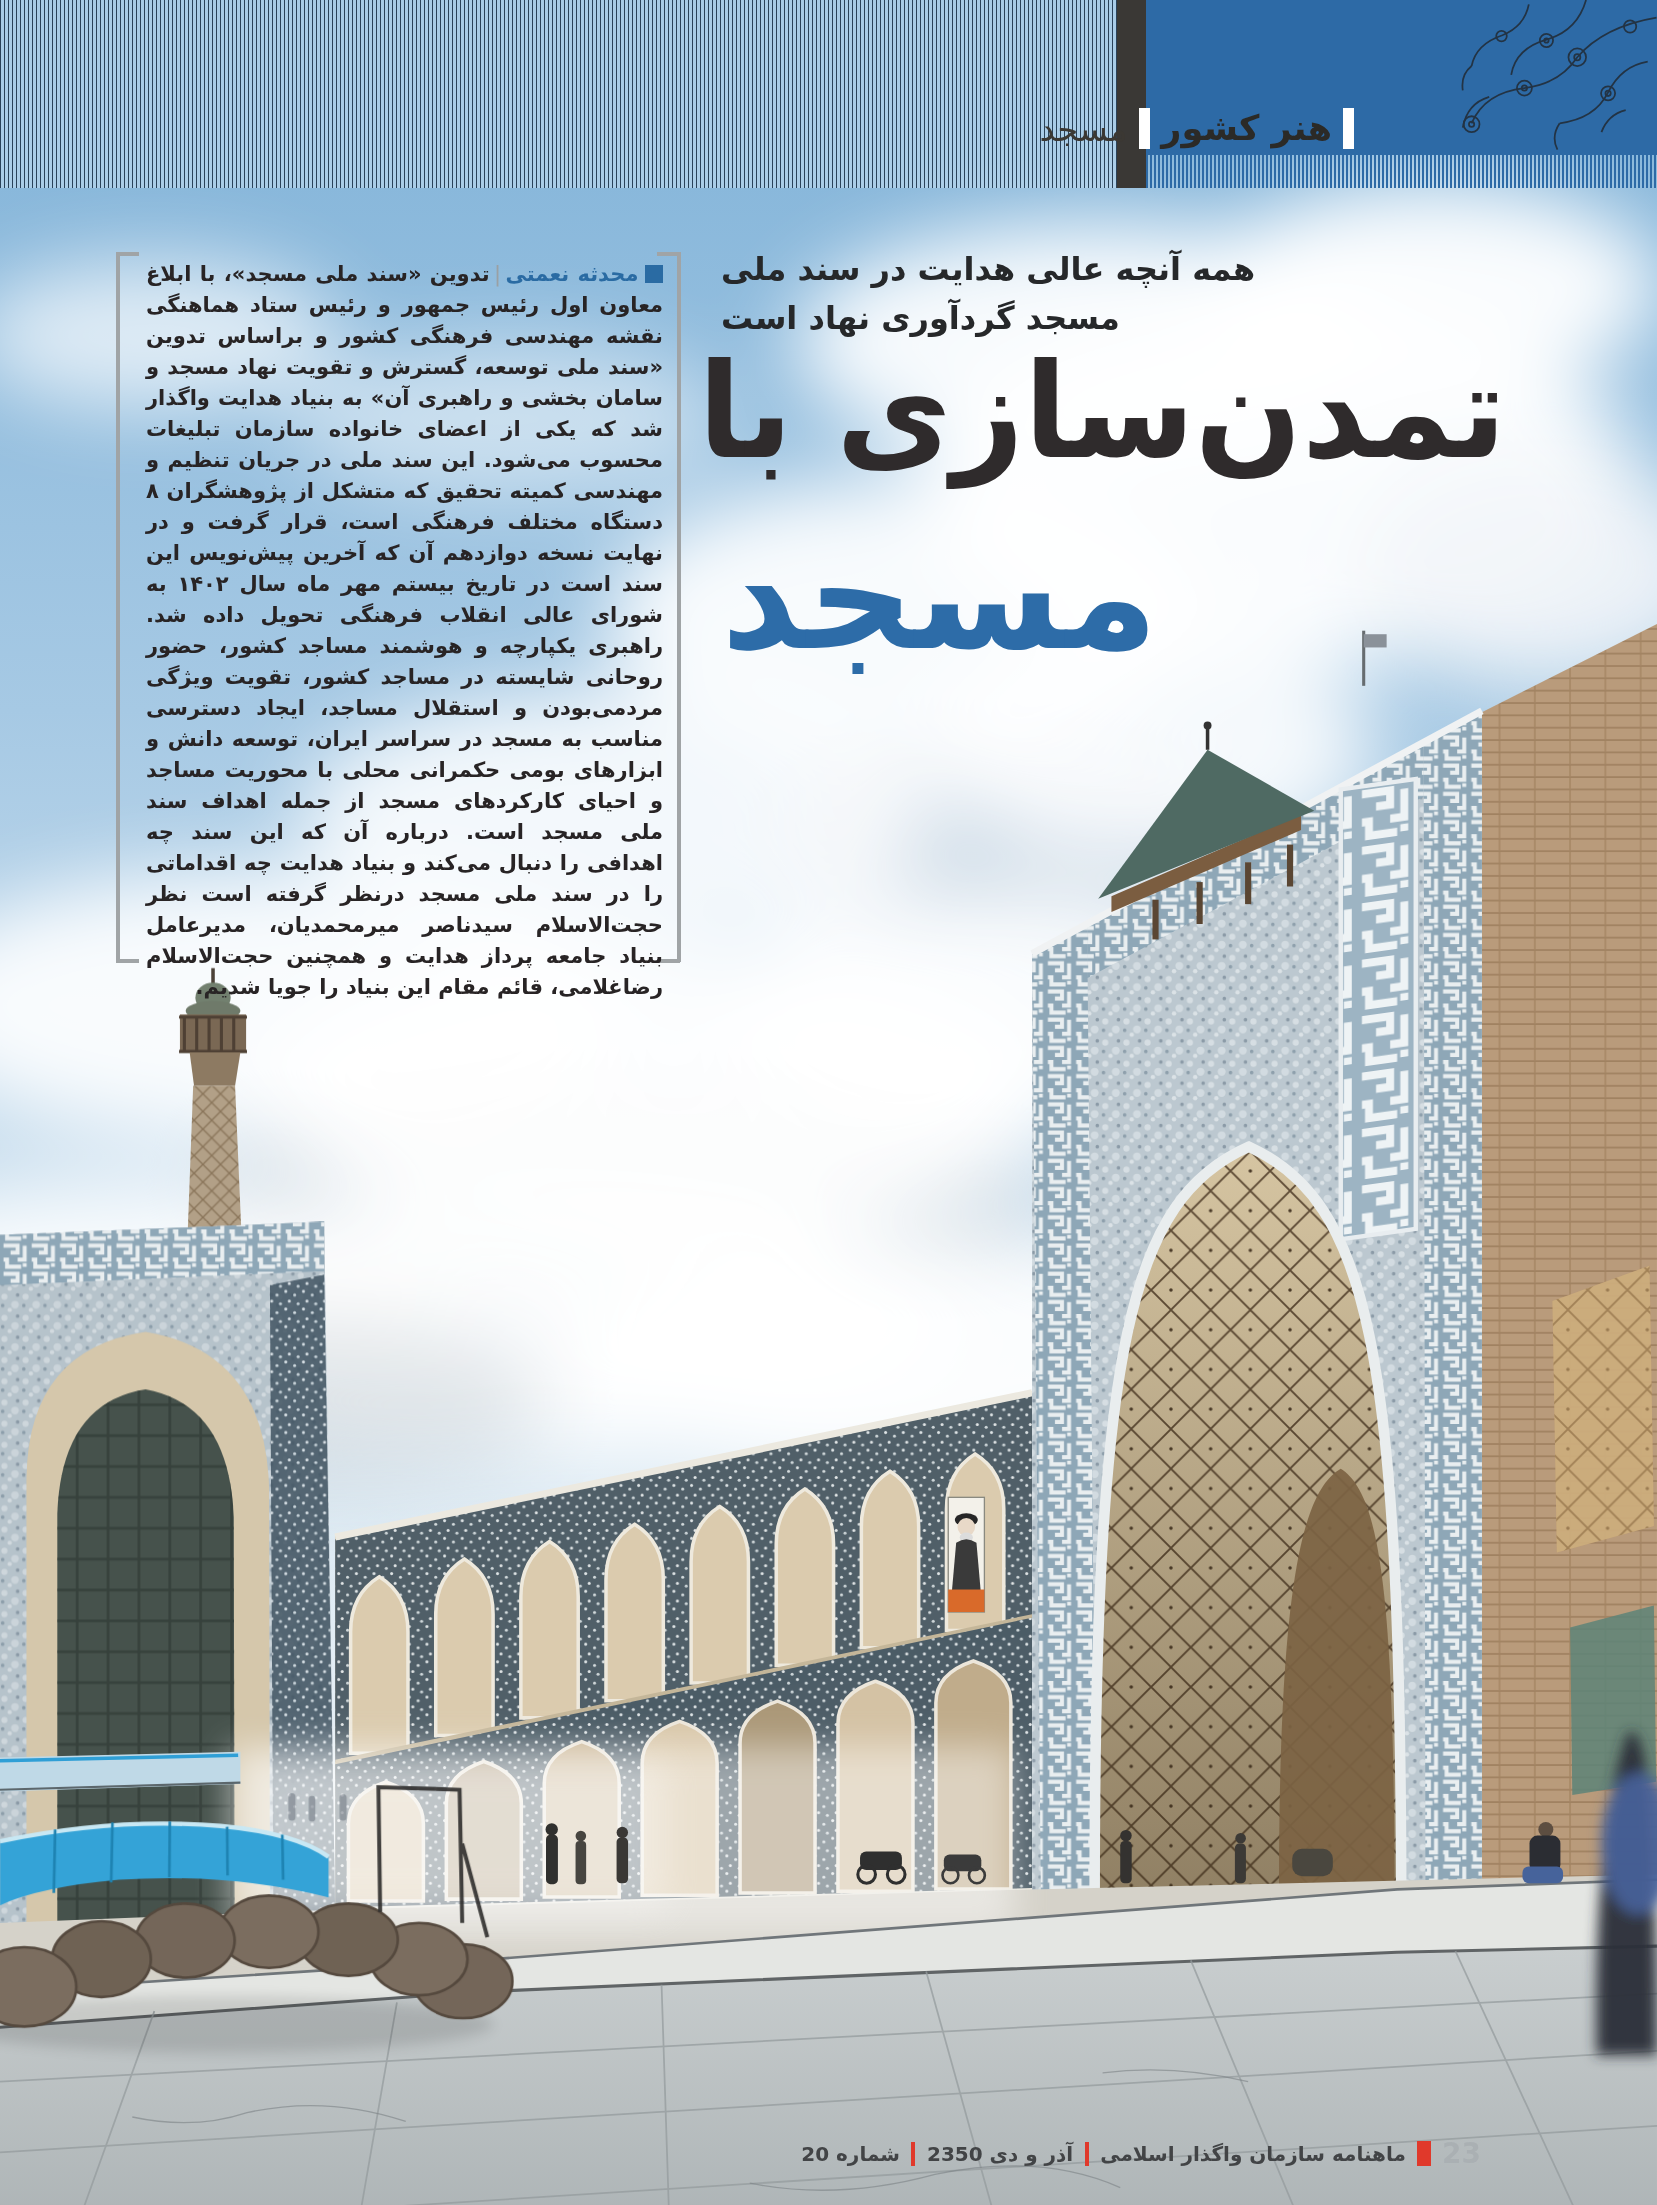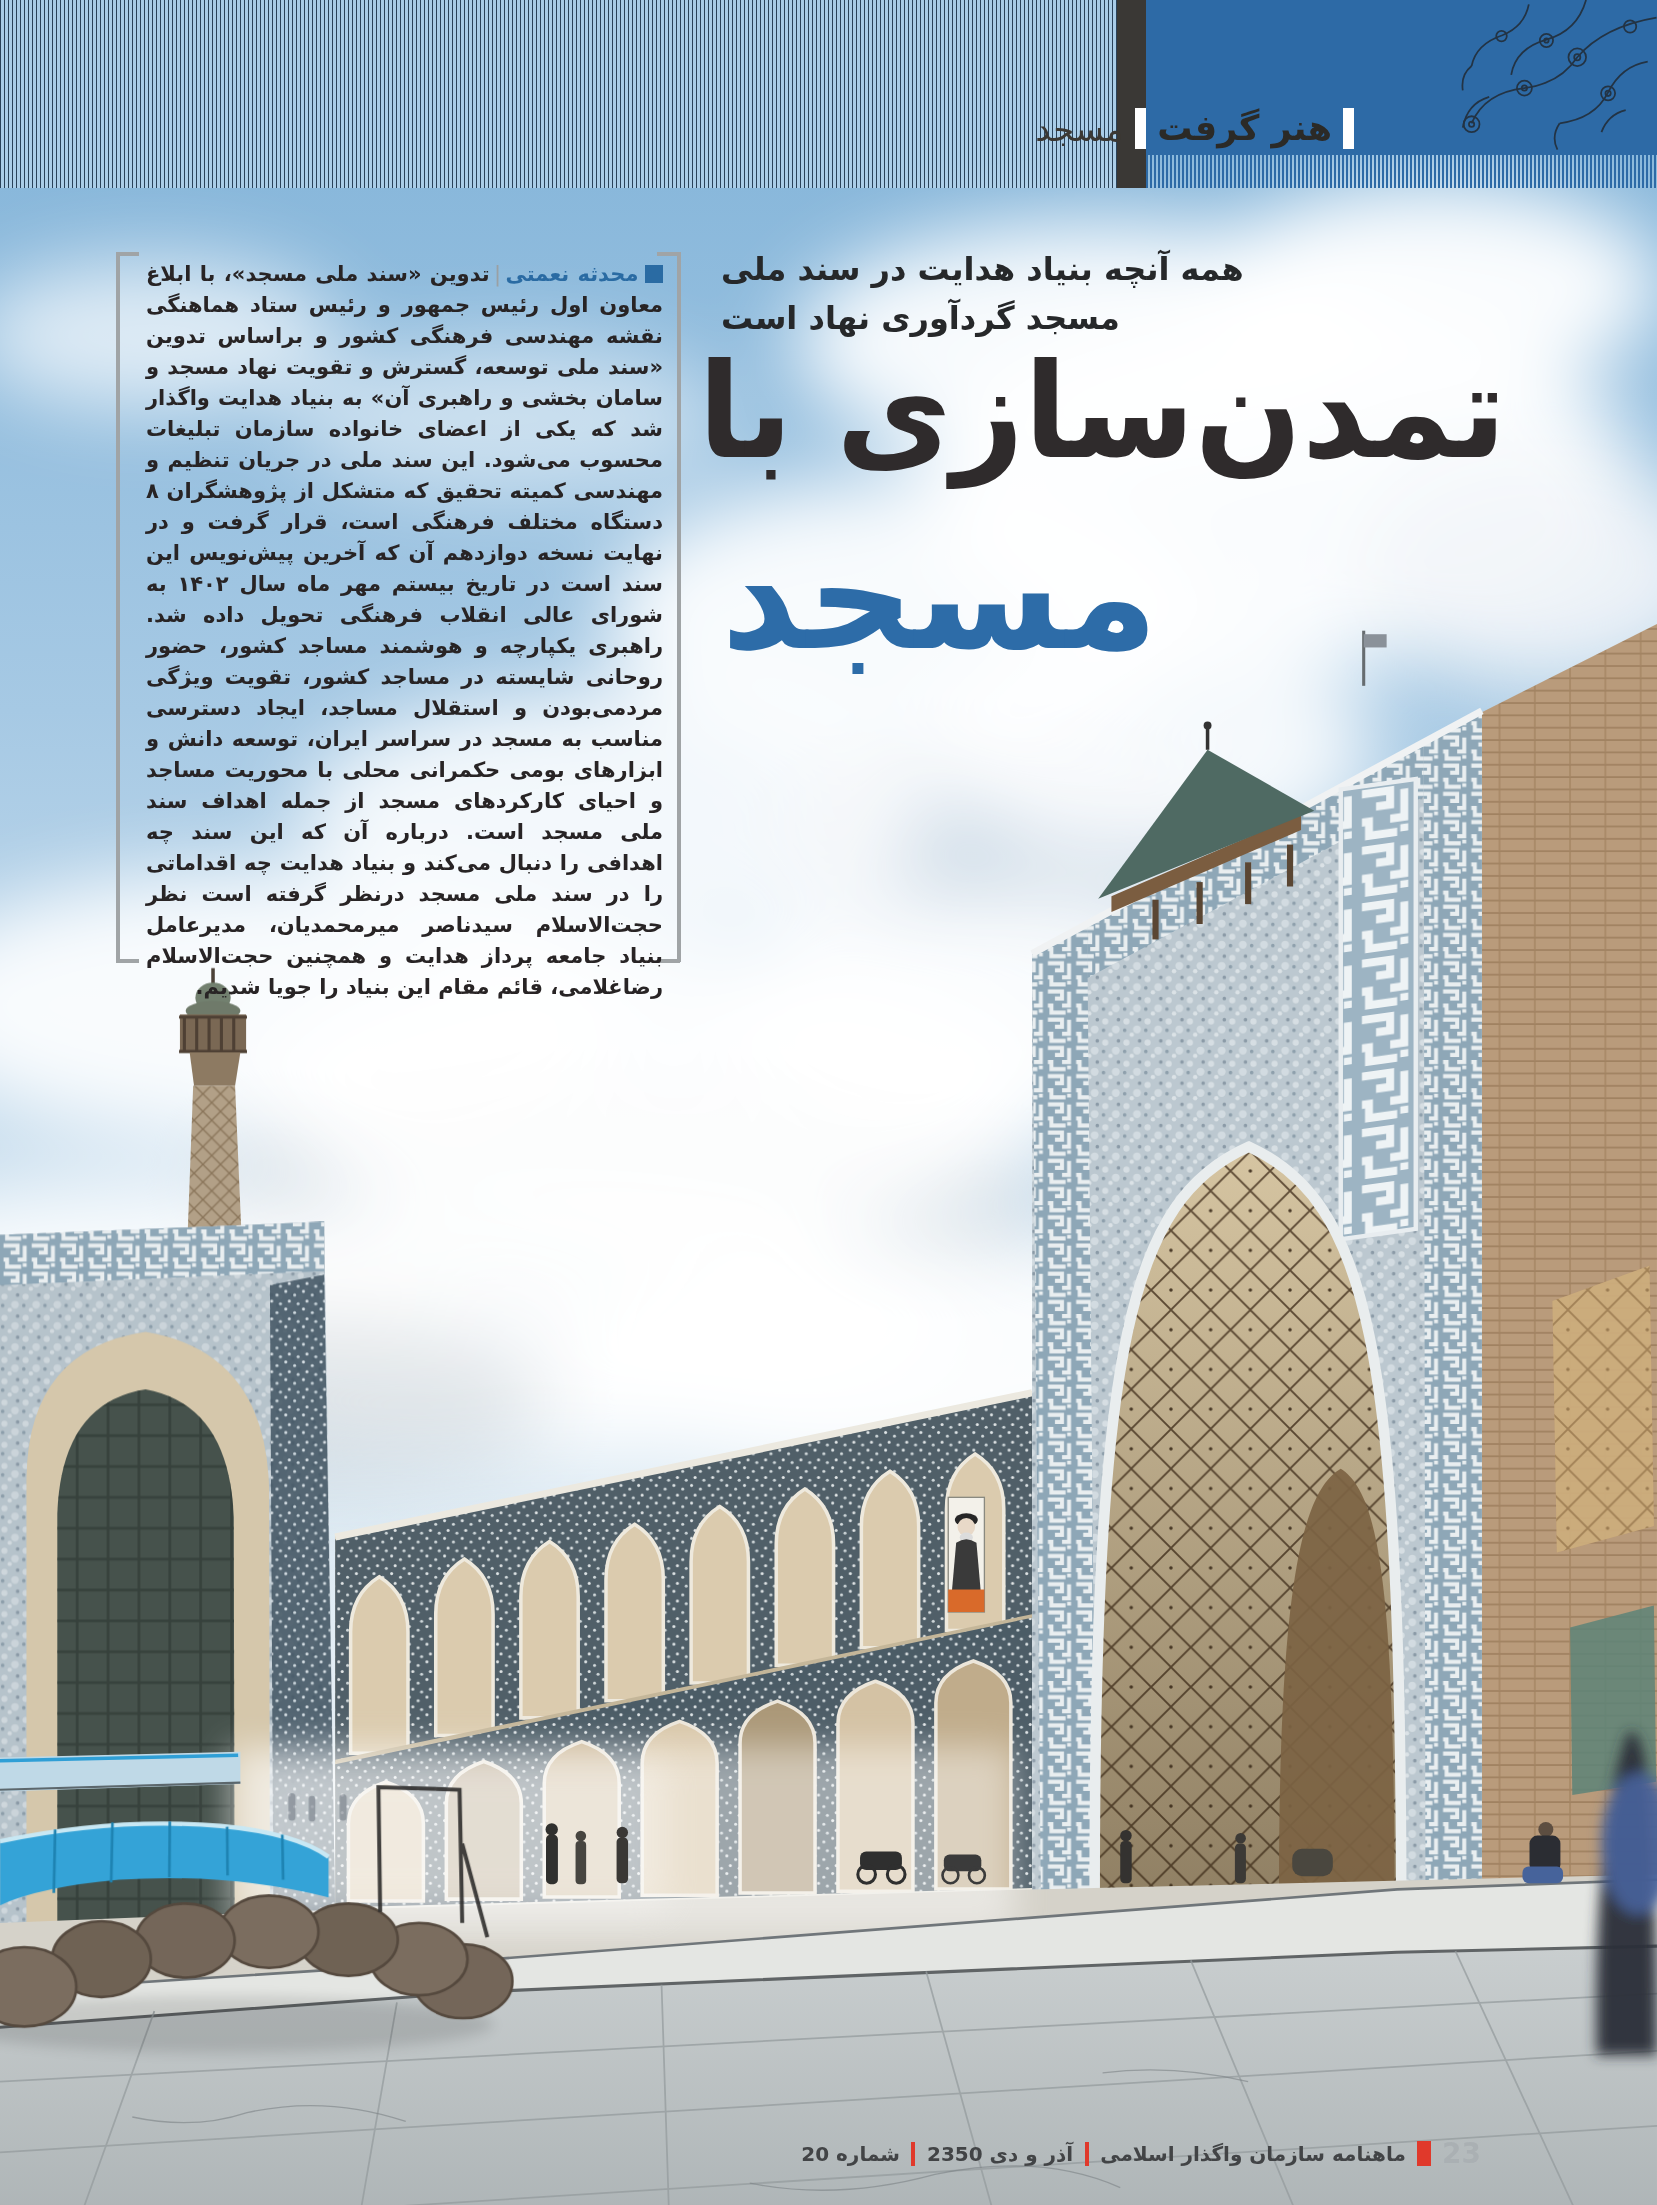--- a/index.html
+++ b/index.html
@@ -401,27 +401,27 @@
         <circle cx="660" cy="60" r="14"></circle>
           <circle cx="368" cy="82" r="12"></circle>
         <path d="M500,280 q-20,30 -5,60 M300,150 q-25,20 -20,55"></path>
       </g>
     </svg>
   </div>
   <div class="hdr-fringe"></div>
 
   <div class="section-label">
     <span class="wbar"></span>
-    <span class="sec-bold">هنر گرفت</span>
+    <span class="sec-bold">هنر کشور</span>
     <span class="wbar"></span>
     <span class="sec-light">مسجد</span>
   </div>
 
   <div class="kicker">
-    <div>همه آنچه بنیاد هدایت در سند ملی</div>
+    <div>همه آنچه عالی هدایت در سند ملی</div>
     <div>مسجد گردآوری نهاد است</div>
   </div>
   <div class="headline-top">تمدن‌سازی با</div>
   <div class="headline-bottom">مسجد</div>
 
   <div class="rule rule-left"></div>
   <div class="rule rule-right"></div>
   <div class="hook hook-tl"></div>
   <div class="hook hook-bl"></div>
   <div class="hook hook-tr"></div>

